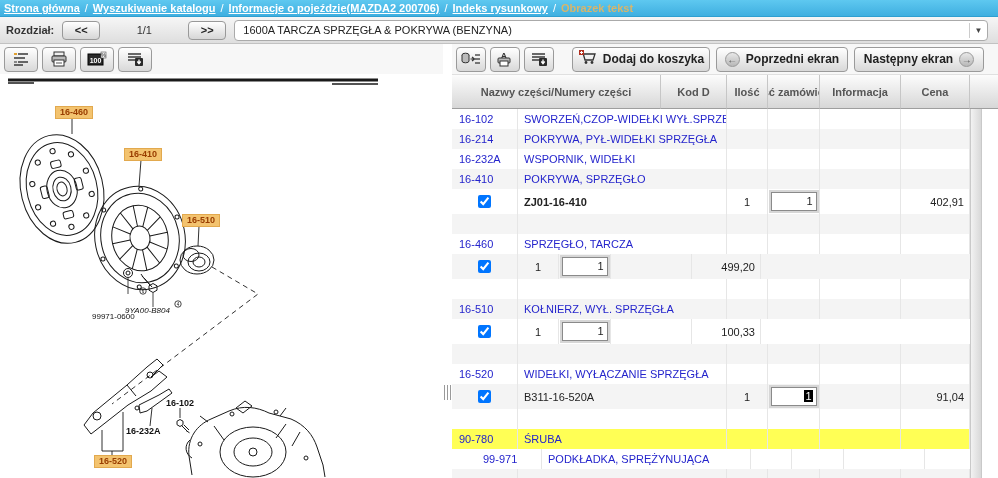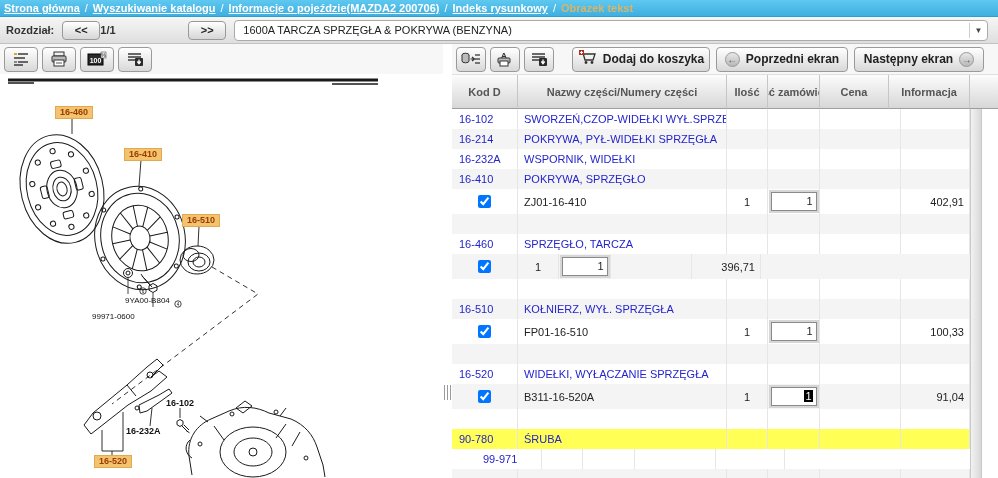--- a/index.html
+++ b/index.html
@@ -15,21 +15,21 @@
   .crumb-current { color:#d8b56b; }
 
   
   .nav-bar { height:27px; background:linear-gradient(#f6f6f6,#dedede);
     border-bottom:1px solid #c2c2c2; display:flex; align-items:center;
     font-size:11px; }
   .nav-label { font-weight:bold; color:#333; margin:0 8px 0 6px; }
   .nav-btn { width:38px; height:19px; border:1px solid #999; border-radius:4px;
     background:linear-gradient(#fff,#d6d6d6); font-weight:bold; font-size:11px;
     color:#222; cursor:pointer; line-height:16px; }
-  .nav-page { width:88px; font-weight:bold; color:#333; }
+  .nav-page { width:88px; text-align:center; font-weight:normal; color:#333; }
   .chapter-select { flex:1; margin:0 10px 0 8px; height:21px; background:#fff;
     border:1px solid #aaa; border-radius:4px; display:flex; align-items:center;
     padding-left:8px; font-size:11px; color:#222; cursor:pointer; overflow:hidden; }
   .chapter-select .val { flex:1; white-space:nowrap; overflow:hidden; }
   .chapter-select .arrow-box { width:18px; height:15px; border-left:1px solid #ccc;
     display:flex; align-items:center; justify-content:center; color:#444; font-size:8px; }
 
   
   .main { display:flex; height:434px; }
   .left-panel { width:443px; position:relative; }
@@ -278,21 +278,21 @@
         </g>
       </svg>
 
     <span class="diag-label highlight" style="left: 55px; top: 32px;">16-460</span>
         <span class="diag-label highlight" style="left: 124px; top: 74px;">16-410</span>
         <span class="diag-label highlight" style="left: 182px; top: 140px;">16-510</span>
         <span class="diag-label highlight" style="left: 94px; top: 381px;">16-520</span>
         <span class="diag-label plain" style="left: 166px; top: 324px;">16-102</span>
         <span class="diag-label plain" style="left: 126px; top: 352px;">16-232A</span>
         <span class="diag-label small" style="left: 92px; top: 238px;">99971-0600</span>
-        <span class="diag-label small" style="left: 125px; top: 222px;">9YA00-B804</span>
+        <span class="diag-label small" style="left: 125px; top: 232px; font-style: italic;">9YA00-B804</span>
       </div>
   </div>
 
   <div class="splitter">
     <div class="grip"></div>
   </div>
 
   <div class="right-panel">
     <div class="toolbar">
       <div class="icon-btn sm">
@@ -338,26 +338,26 @@
         <span>Poprzedni ekran</span>
       </button>
       <button class="txt-btn btn-next">
         <span>Następny ekran</span>
         <span class="circle-ico">→</span>
       </button>
     </div>
 
     <div class="grid">
       <div class="grid-header">
+          <div class="hcell" style="width: 209px;">Nazwy części/Numery części</div>
           <div class="hcell" style="width: 66px;">Kod D</div>
-          <div class="hcell" style="width: 209px;">Nazwy części/Numery części</div>
           <div class="hcell" style="width: 41px;">Ilość</div>
           <div class="hcell" style="width: 52px;">Ilość zamówiona</div>
+          <div class="hcell" style="width: 81px;">Informacja</div>
           <div class="hcell" style="width: 69px;">Cena</div>
-          <div class="hcell" style="width: 81px;">Informacja</div>
           <div class="hfill"></div>
         </div>
       <div class="grid-body">
         <div class="table-rows">
             <div class="trow part">
               <div class="cell c0 link" style="width: 66px;">16-102</div>
               <div class="cell c1 link" style="width: 209px;">SWORZEŃ,CZOP-WIDEŁKI WYŁ.SPRZĘ</div>
               <div class="cell c2" style="width: 41px;"></div>
               <div class="cell c3" style="width: 52px;"></div>
               <div class="cell c4" style="width: 81px;"></div>
@@ -384,21 +384,21 @@
               <div class="cell c1 link" style="width: 209px;">POKRYWA, SPRZĘGŁO</div>
               <div class="cell c2" style="width: 41px;"></div>
               <div class="cell c3" style="width: 52px;"></div>
               <div class="cell c4" style="width: 81px;"></div>
               <div class="cell c5" style="width: 69px;"></div>
             </div>
             <div class="trow item">
               <div class="cell c0 ctr" style="width: 66px;">
                 <input type="checkbox" checked="" style="">
               </div>
-              <div class="cell c1" style="width: 209px;">ZJ01-16-410</div>
+              <div class="cell c1" style="width: 209px; font-weight: bold;">ZJ01-16-410</div>
               <div class="cell c2 ctr" style="width: 41px;">1</div>
               <div class="cell c3" style="width: 52px;">
                 <div class="qty-input">1</div>
               </div>
               <div class="cell c4" style="width: 81px;"></div>
               <div class="cell c5 price" style="width: 69px; text-align: right;">402,91</div>
             </div>
             <div class="trow empty">
               <div class="cell c0" style="width: 66px;"></div>
               <div class="cell c1" style="width: 209px;"></div>
@@ -417,21 +417,21 @@
             </div>
             <div class="trow item">
               <div class="cell c0 ctr" style="width: 66px;">
                 <input type="checkbox" checked="" style="">
               </div>
               <div class="cell c2 ctr" style="width: 41px;">1</div>
               <div class="cell c3" style="width: 52px;">
                 <div class="qty-input">1</div>
               </div>
               <div class="cell c4" style="width: 81px;"></div>
-              <div class="cell c5 price" style="width: 69px;">396,71</div>
+              <div class="cell c5 price" style="width: 69px;">499,20</div>
             </div>
             <div class="trow empty">
               <div class="cell c0" style="width: 66px;"></div>
               <div class="cell c1" style="width: 209px;"></div>
               <div class="cell c2" style="width: 41px;"></div>
               <div class="cell c3" style="width: 52px;"></div>
               <div class="cell c4" style="width: 81px;"></div>
               <div class="cell c5" style="width: 69px;"></div>
             </div>
             <div class="trow part">
@@ -439,21 +439,20 @@
               <div class="cell c1 link" style="width: 209px; text-align: center;">KOŁNIERZ, WYŁ. SPRZĘGŁA</div>
               <div class="cell c2" style="width: 41px;"></div>
               <div class="cell c3" style="width: 52px;"></div>
               <div class="cell c4" style="width: 81px;"></div>
               <div class="cell c5" style="width: 69px;"></div>
             </div>
             <div class="trow item">
               <div class="cell c0 ctr" style="width: 66px;">
                 <input type="checkbox" checked="" style="">
               </div>
-              <div class="cell c1" style="width: 209px;">FP01-16-510</div>
               <div class="cell c2 ctr" style="width: 41px;">1</div>
               <div class="cell c3" style="width: 52px;">
                 <div class="qty-input">1</div>
               </div>
               <div class="cell c4" style="width: 81px;"></div>
               <div class="cell c5 price" style="width: 69px;">100,33</div>
             </div>
             <div class="trow empty">
               <div class="cell c0" style="width: 66px;"></div>
               <div class="cell c1" style="width: 209px;"></div>
@@ -493,20 +492,21 @@
             <div class="trow part hl">
               <div class="cell c0 link" style="width: 66px;">90-780</div>
               <div class="cell c1 link" style="width: 209px;">ŚRUBA</div>
               <div class="cell c2" style="width: 41px;"></div>
               <div class="cell c3" style="width: 52px;"></div>
               <div class="cell c4" style="width: 81px;"></div>
               <div class="cell c5" style="width: 69px;"></div>
             </div>
             <div class="trow part">
               <div class="cell c0 link" style="width: 66px; margin-left: 24px;">99-971</div>
+              <div class="cell c1 link" style="width: 209px;">PODKŁADKA, SPRĘŻYNUJĄCA</div>
               <div class="cell c2" style="width: 41px;"></div>
               <div class="cell c3" style="width: 52px;"></div>
               <div class="cell c4" style="width: 81px;"></div>
               <div class="cell c5" style="width: 69px;"></div>
             </div>
             <div class="trow empty">
               <div class="cell c0" style="width: 66px;"></div>
               <div class="cell c1" style="width: 209px;"></div>
               <div class="cell c2" style="width: 41px;"></div>
               <div class="cell c3" style="width: 52px;"></div>

